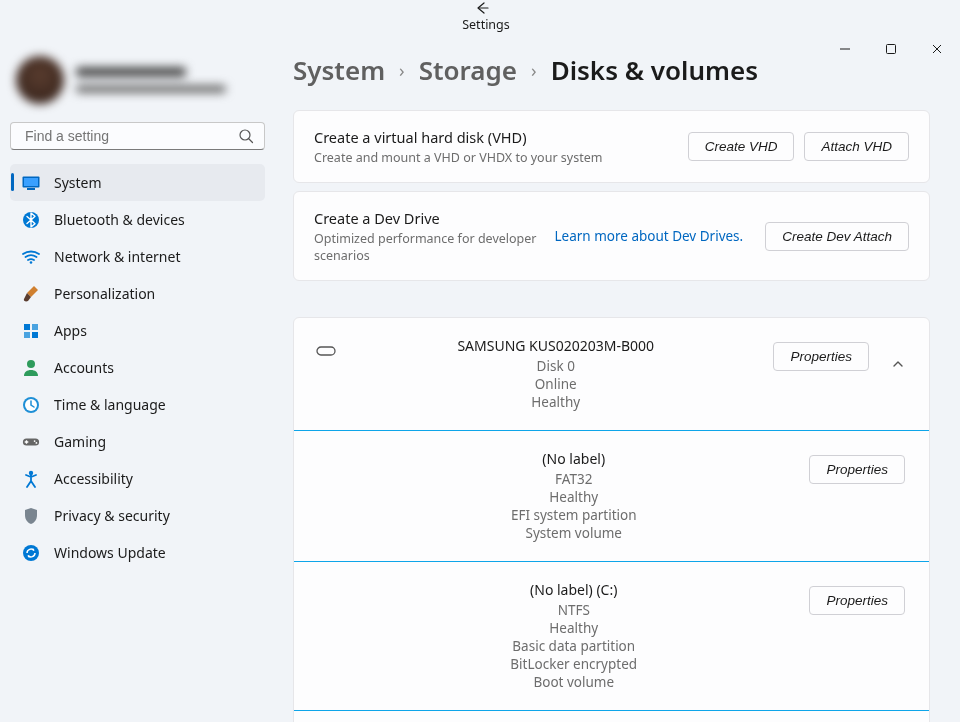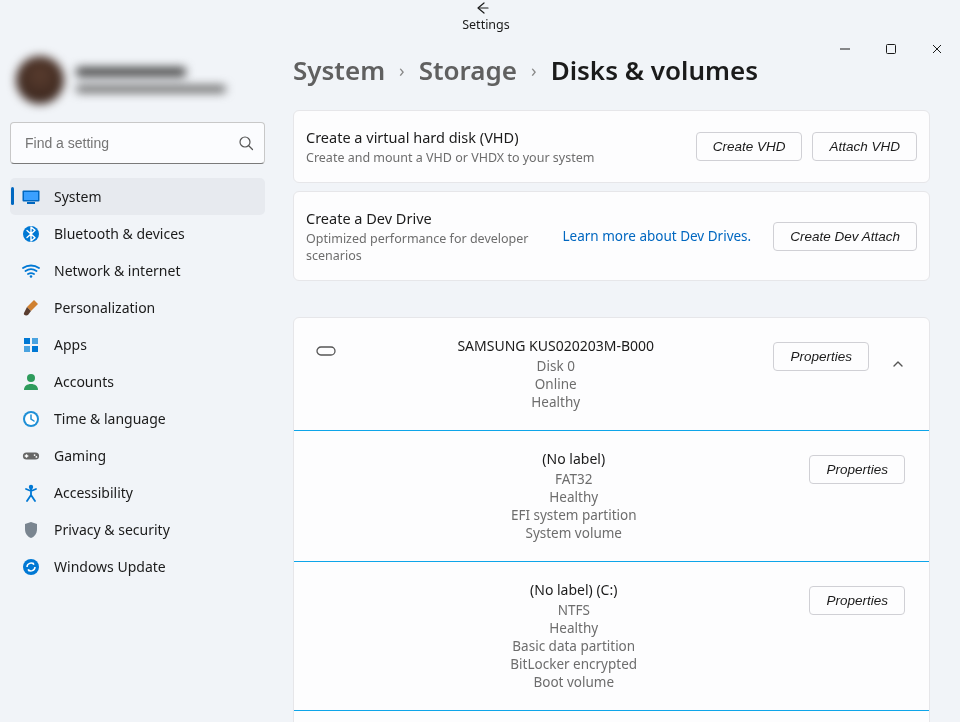--- a/index.html
+++ b/index.html
@@ -8,34 +8,34 @@
   .titlebar .back { width:28px; height:28px; display:flex; align-items:center; justify-content:center; cursor:pointer;}
   .titlebar .title { font-size:12.5px; margin-left:8px; }
   .winctrl { margin-left:auto; display:flex; }
   .winbtn { width:46px; height:32px; display:flex; align-items:center; justify-content:center; font-size:12px; }
   .layout { display:flex; height:calc(100% - 40px);}
   .sidebar { width:275px; padding:10px 8px 0 8px; }
   .profile { display:flex; align-items:center; gap:12px; padding:6px 8px 14px 8px; filter: blur(5px);}
   .avatar { width:48px; height:48px; border-radius:50%; background:radial-gradient(circle at 50% 40%, #5a3d2f, #2e1d17); }
   .profile-lines .l1{height:10px;width:110px;background:#4a4a4a;border-radius:4px;margin-bottom:8px;}
   .profile-lines .l2{height:8px;width:150px;background:#6d6d6d;border-radius:4px;}
-  .searchbox { margin:4px 2px 14px 2px; height:42px; border:1px solid #c8c8c8; border-bottom:1.5px solid #7a7a7a; border-radius:4px; background:#fbfcfe; display:flex; align-items:center; padding:0 10px 0 12px;}
+  .searchbox { margin:4px 2px 14px 2px; height:28px; border:1px solid #c8c8c8; border-bottom:1.5px solid #7a7a7a; border-radius:4px; background:#fbfcfe; display:flex; align-items:center; padding:0 10px 0 12px;}
   .searchbox input { flex:1; border:none; outline:none; background:transparent; font-size:14px; color:#5c5c5c;}
   .searchbox .sicon{color:#555;}
   .nav { display:flex; flex-direction:column; padding:0 2px; gap:0;}
   .nav-item{ height:37px; display:flex; align-items:center; gap:14px; padding-left:12px; border-radius:5px; font-size:14px; cursor:pointer; position:relative;}
   .nav-item.active{ background:#e7eaef;}
   .nav-item.active::before{content:"";position:absolute;left:1px;top:9px;width:3px;height:18px;border-radius:2px;background:#0067c0;}
   .nav-icon{ width:18px; height:18px; display:flex; align-items:center; justify-content:center;}
   .main { flex:1; padding:10px 30px 0 18px; overflow:hidden; }
   .crumbs { display:flex; align-items:center; gap:14px; font-size:26px; font-weight:600; margin:2px 0 22px 0;}
   .crumb-link{ color:#606060; font-weight:600; cursor:pointer;}
   .crumb-sep{ color:#888; font-size:18px; font-weight:400;}
   .crumb-current{ color:#1b1b1b;text-align:right;}
-  .panel { background:#fdfdfe; border:1px solid #e6e6e9; border-radius:6px; padding:16px 12px; display:flex; align-items:center; margin-bottom:8px;}
+  .panel { background:#fdfdfe; border:1px solid #e6e6e9; border-radius:6px; padding:16px 20px; display:flex; align-items:center; margin-bottom:8px;}
   .panel .ptitle{ font-size:14.5px; font-weight:400; color:#1b1b1b;}
   .panel .psub{ font-size:12.5px; color:#6d6d6d; margin-top:2px;}
   .panel .ptext{flex:1;}
   .pbtns{display:flex;gap:10px;align-items:center;}
   .wbtn{ border:1px solid #d0d0d5; border-radius:4px; background:#fdfdfe; padding:6px 16px; font-size:13.5px; cursor:pointer; color:#1b1b1b;font-style:italic;}
   .link{ color:#0067c0; font-size:13.5px; margin-right:12px; cursor:pointer;}
   .spacer{height:28px;}
   .list{ background:#fdfdfe; border:1px solid #e6e6e9; border-radius:6px; overflow:hidden;}
   .row{ padding:18px 24px 18px 20px; display:flex; align-items:flex-start; gap:18px; border-top:1px solid #0ea5e9;}
   .row:first-child{border-top:none;}

